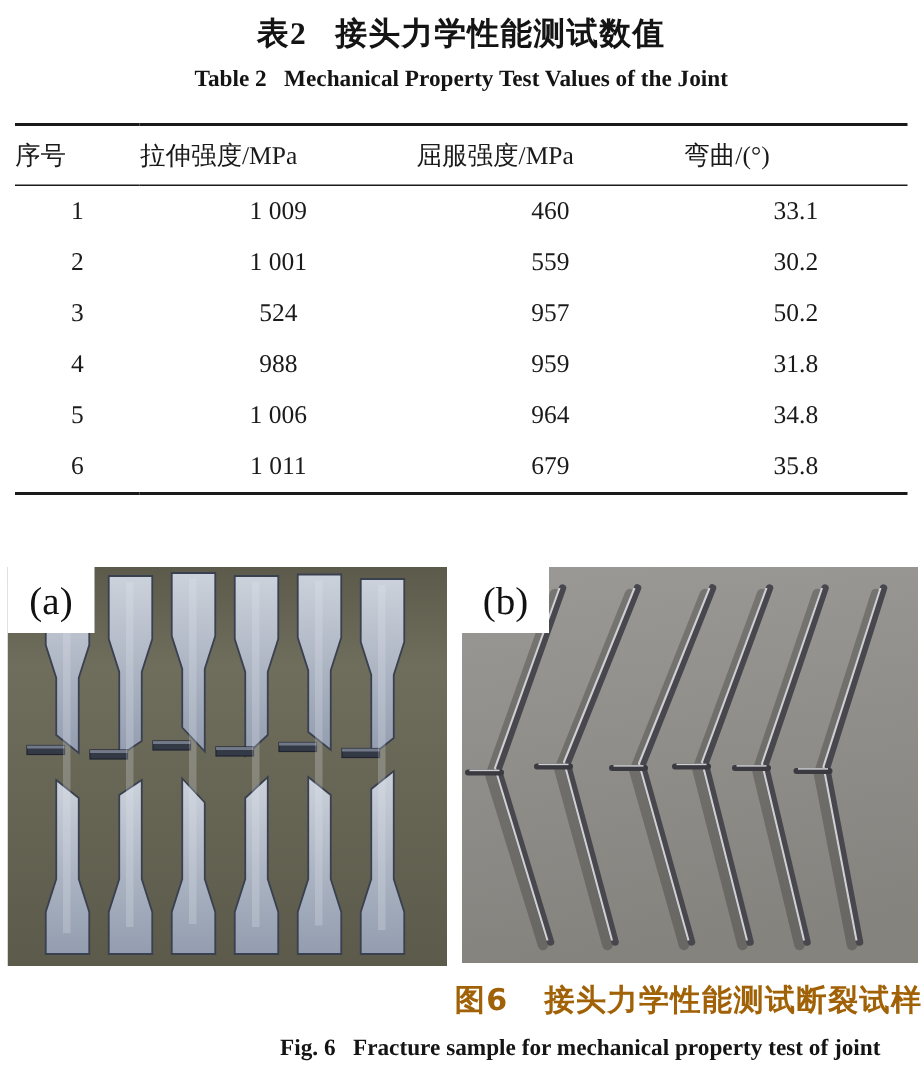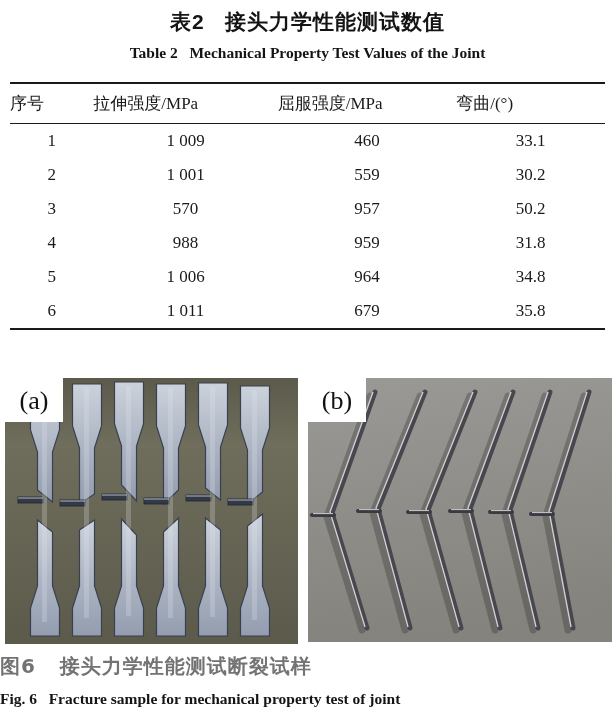--- a/index.html
+++ b/index.html
@@ -3,21 +3,21 @@
 <meta charset="utf-8">
 <style>
   html,body{margin:0;padding:0;}
   body{
     width:615px;height:725px;background:#ffffff;position:relative;overflow:hidden;
     font-family:"Liberation Serif", serif;color:#1a1a1a;
   }
   .abs{position:absolute;}
   .title-cn{
     top:8px;left:0;width:615px;text-align:center;
-    font-family:Liberation Sans, sans-serif;font-weight:bold;
+    font-family:Liberation Serif, serif;font-weight:bold;
     font-size:21px;letter-spacing:1px;white-space:pre;color:#141414;
   }
   .title-en{
     top:44px;left:0;width:615px;text-align:center;
     font-family:Liberation Serif, serif;font-weight:bold;
     font-size:15.5px;white-space:pre;color:#141414;
   }
   table.data-table{
     position:absolute;top:82px;left:10px;width:595px;
     border-collapse:collapse;table-layout:fixed;
@@ -27,26 +27,26 @@
   table.data-table th{
     font-weight:normal;height:39px;text-align:left;vertical-align:middle;
     border-bottom:1.5px solid #1a1a1a;padding:0;
   }
   table.data-table td{
     height:34px;text-align:center;vertical-align:middle;padding:0;
   }
   tr.summary-row td{border-top:1.2px solid #1a1a1a;height:37px;}
   .photo{position:absolute;display:block;}
   .caption-cn{
-    top:653px;left:0;width:615px;text-align:left;
+    top:653px;left:0;width:615px;text-align:right;
     font-family:"DejaVu Sans", sans-serif;font-weight:bold;
-    font-size:20px;letter-spacing:1px;white-space:pre;color:#737373;
+    font-size:20px;letter-spacing:1px;white-space:pre;color:#a16207;
   }
   .caption-en{
-    top:690px;left:0;width:587px;text-align:left;
+    top:690px;left:0;width:587px;text-align:right;
     font-family:"Liberation Serif", serif;font-weight:bold;
     font-size:15.5px;white-space:pre;color:#141414;
   }
 </style>
 </head>
 <body>
 
 <div class="abs title-cn">表2   接头力学性能测试数值</div>
 <div class="abs title-en">Table 2   Mechanical Property Test Values of the Joint</div>
 
@@ -73,21 +73,21 @@
         <td>33.1</td>
       </tr>
       <tr>
         <td>2</td>
         <td>1 001</td>
         <td>559</td>
         <td>30.2</td>
       </tr>
       <tr>
         <td>3</td>
-        <td>570</td>
+        <td>524</td>
         <td>957</td>
         <td>50.2</td>
       </tr>
       <tr>
         <td>4</td>
         <td>988</td>
         <td>959</td>
         <td>31.8</td>
       </tr>
       <tr>

